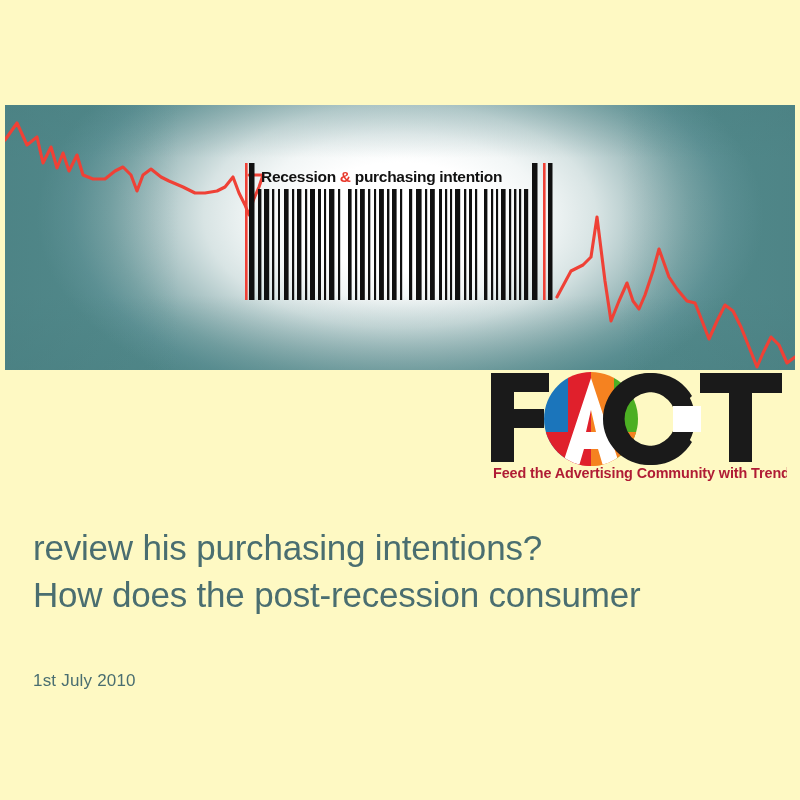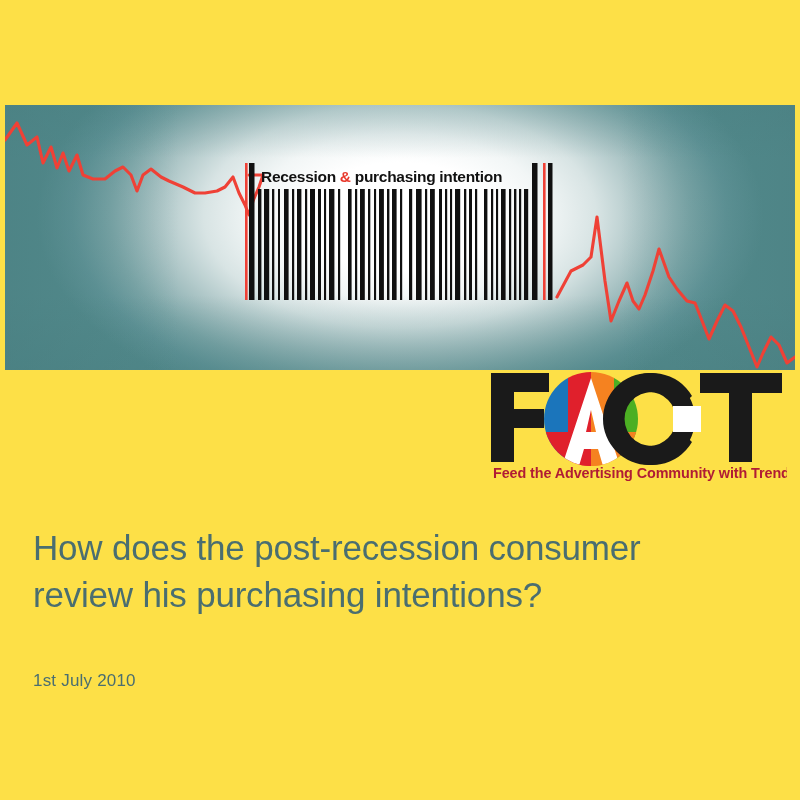--- a/index.html
+++ b/index.html
@@ -13,21 +13,21 @@
     position: relative;
     overflow: hidden;
     font-family: "Liberation Sans", sans-serif;
     -webkit-font-smoothing: antialiased;
   }
 
   
   #slide {
     position: absolute;
     inset: 0;
-    background: #fde047;
+    background: #fef9c3;
   }
 
   
   #hero-banner {
     position: absolute;
     left: 5px;
     top: 105px;
     width: 790px;
     height: 265px;
     overflow: hidden;
@@ -236,19 +236,19 @@
 
       <g>
         <path d="M213,3 L213,23 L242,23 L242,92 L265,92 L265,23 L295,23 L295,3 Z" fill="#1a1a1a"></path>
       </g>
 
       <text x="6" y="108" font-family="Liberation Sans, sans-serif" font-size="14.4" font-weight="bold" fill="#b01c35" letter-spacing="-0.1">Feed the Advertising Community with Trends</text>
     </svg>
   </div>
 
   <div id="slide-title">
+    <span class="title-line">review his purchasing intentions?</span>
     <span class="title-line">How does the post-recession consumer</span>
-    <span class="title-line">review his purchasing intentions?</span>
   </div>
 
   <div id="slide-date">1st July 2010</div>
 
 </div>
 
 </body></html>

